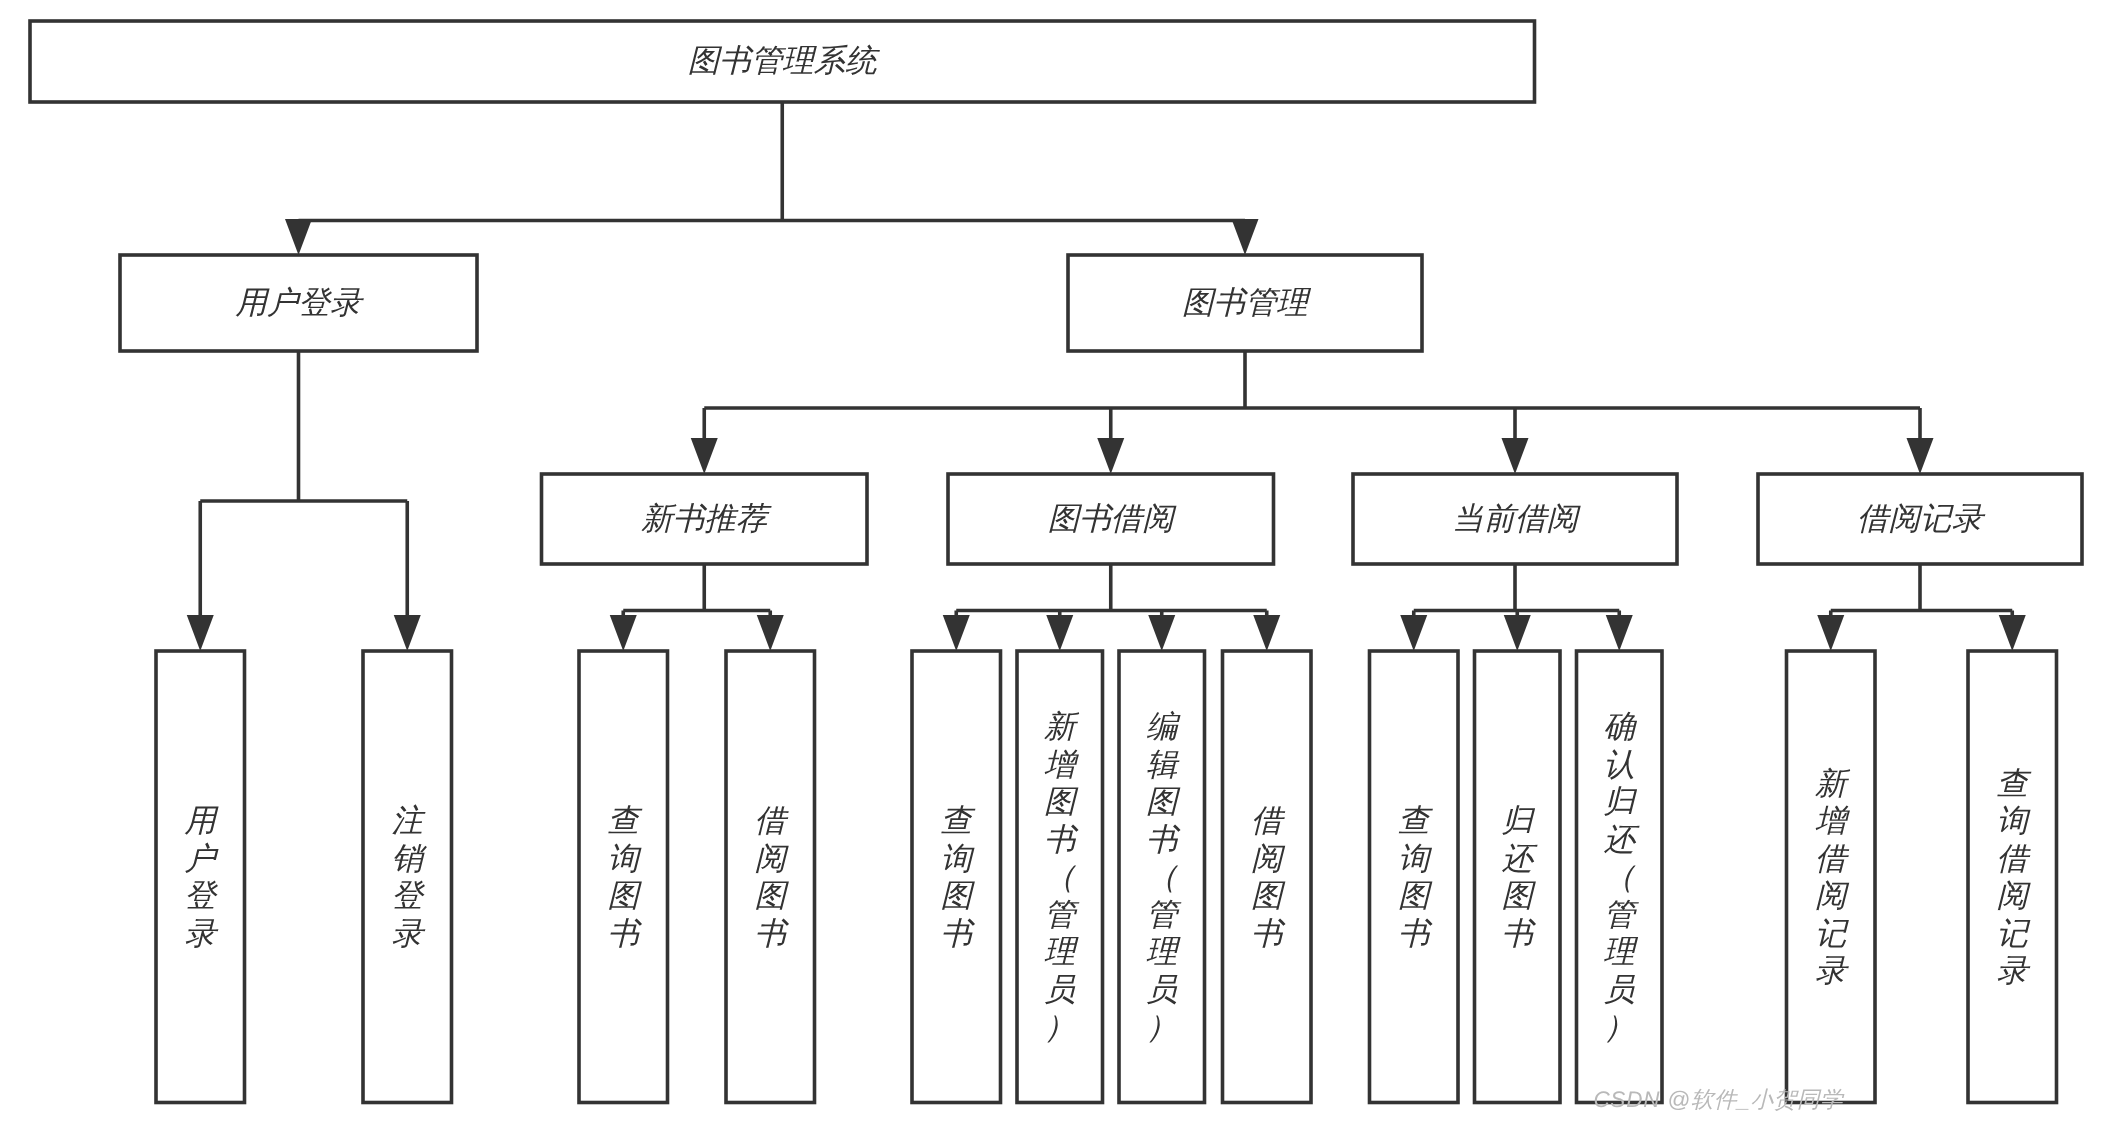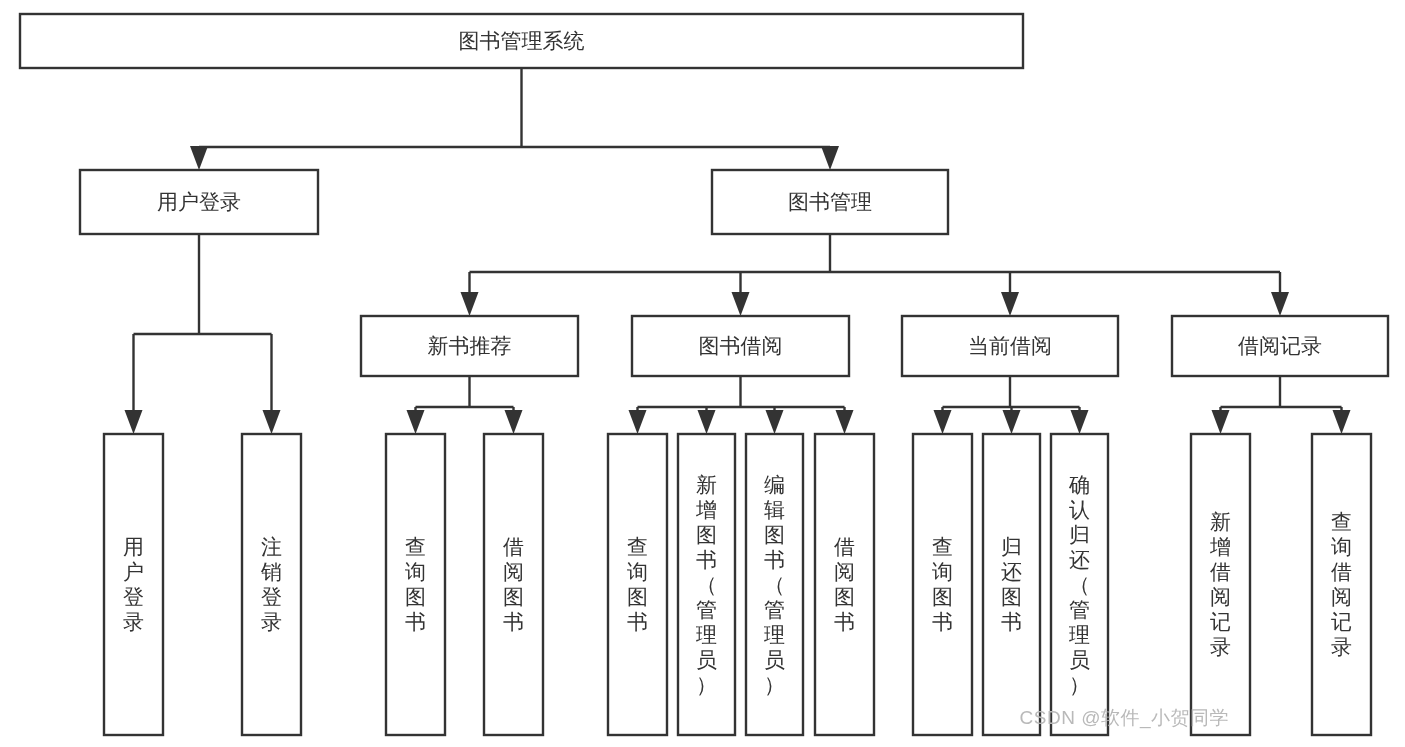--- a/index.html
+++ b/index.html
@@ -1,37 +1,37 @@
 <!DOCTYPE html>
 <html><head>
 <meta charset="utf-8">
 <style>
   html,body{margin:0;padding:0;background:#ffffff;}
   body{
     width:1405px;height:747px;overflow:hidden;
     font-family:"Liberation Sans","DejaVu Sans",sans-serif;
     color:#333333;
   }
-  #diagram-root{position:relative;width:1239px;height:747px;}
+  #diagram-root{position:relative;width:1239px;height:747px;font-style:italic;}
   svg#chart-svg{position:absolute;left:0;top:0;width:1405px;height:747px;display:block;}
   .node-box{fill:#ffffff;stroke:#333333;stroke-width:2.4;}
   .connector{stroke:#333333;stroke-width:2.4;fill:none;}
   .arrow-head{fill:#333333;stroke:none;}
   .node-label{
     font-family:"Liberation Sans","DejaVu Sans",sans-serif;
     fill:#333333;
     text-anchor:middle;
     dominant-baseline:middle;
   }
   .label-h{font-size:21px;}
   .label-v{font-size:21px;}
   .watermark{
     position:absolute;
-    right:10px;bottom:16px;
-    font-size:19px;
+    right:10px;bottom:4px;
+    font-size:15px;
     color:#b9b9b9;
     letter-spacing:0.5px;
     white-space:nowrap;
     font-family:"Liberation Sans","DejaVu Sans",sans-serif;
   }
 </style>
 </head>
 <body>
 
 <div id="diagram-root">

